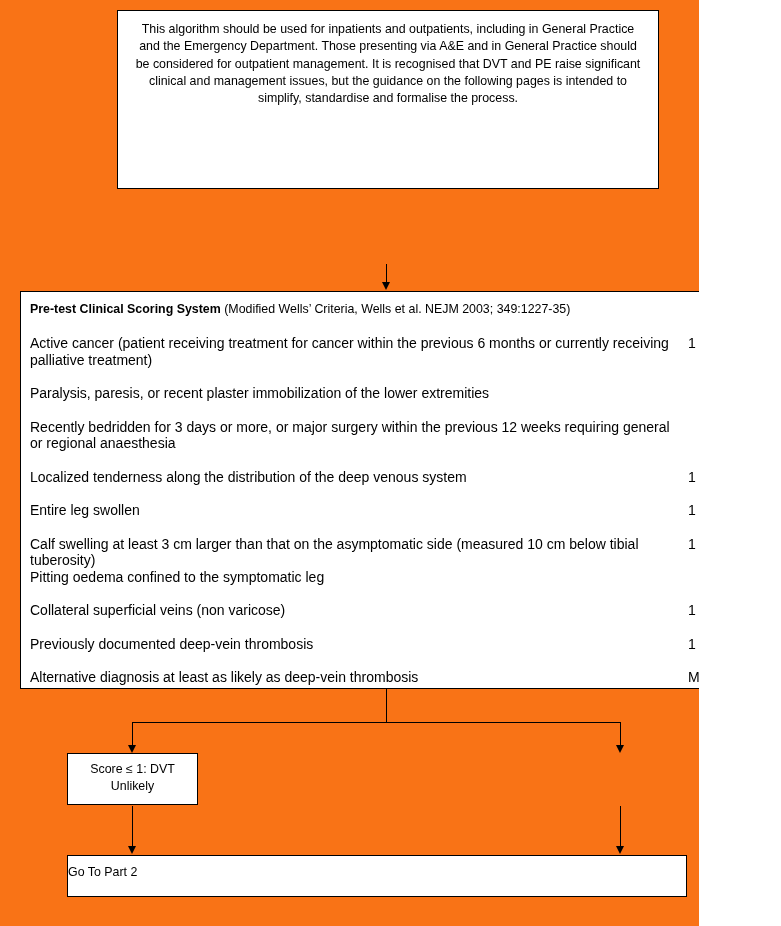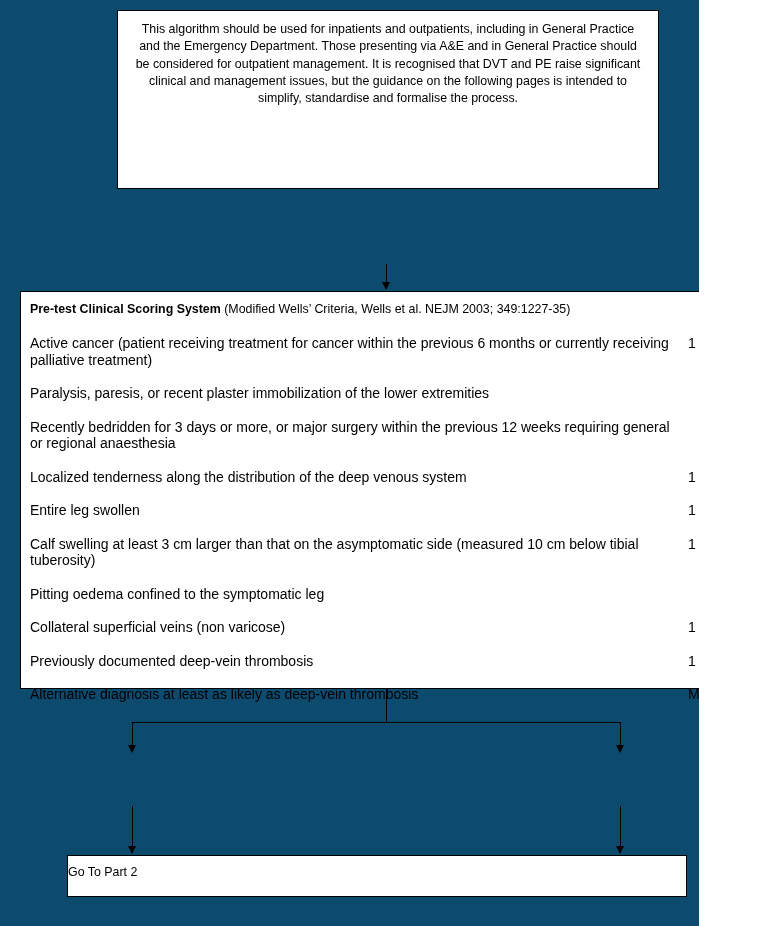--- a/index.html
+++ b/index.html
@@ -9,21 +9,21 @@
     background: #ffffff;
   }
   body {
     font-family: "Liberation Sans", sans-serif;
     color: #000000;
   }
   #canvas {
     position: relative;
     width: 699px;
     height: 926px;
-    background: #0c4a6e;
+    background: #f97316;
     overflow: hidden;
   }
   .box {
     position: absolute;
     box-sizing: border-box;
     border: 1.4px solid #000000;
     background: #ffffff;
   }
   
   #intro-box {
@@ -181,21 +181,21 @@
     <div class="criteria-row" style="margin-top:17px;">
       <span class="label">Entire leg swollen</span>
       <span class="pts">1</span>
     </div>
 
     <div class="criteria-row" style="margin-top:17px;">
       <span class="label">Calf swelling at least 3 cm larger than that on the asymptomatic side (measured 10 cm below tibial tuberosity)</span>
       <span class="pts">1</span>
     </div>
 
-    <div class="criteria-row" style="margin-top:17px;justify-content:space-between;">
+    <div class="criteria-row" style="justify-content:space-between;">
       <span class="label">Pitting oedema confined to the symptomatic leg</span>
       <span class="pts">1</span>
     </div>
 
     <div class="criteria-row" style="margin-top:17px;">
       <span class="label">Collateral superficial veins (non varicose)</span>
       <span class="pts">1</span>
     </div>
 
     <div class="criteria-row" style="margin-top:17px;">
@@ -209,20 +209,26 @@
     </div>
   </div>
 
   <div class="vline" style="left:386px; top:689px; height:34px;"></div>
   <div class="hline" style="left:132px; top:722px; width:489px;"></div>
   <div class="vline" style="left:132px; top:722px; height:24px;"></div>
   <div class="arrowhead" style="left:128px; top:745px;"></div>
   <div class="vline" style="left:620px; top:722px; height:24px;"></div>
   <div class="arrowhead" style="left:616px; top:745px;"></div>
 
+  <div class="box" id="left-box">
+    <div class="dec-txt">
+      <div>Score ≤ 1: DVT</div>
+      <div>Unlikely</div>
+    </div>
+  </div>
 
 
   <div class="vline" style="left:132px; top:806px; height:41px;"></div>
   <div class="arrowhead" style="left:128px; top:846px;"></div>
   <div class="vline" style="left:620px; top:806px; height:41px;"></div>
   <div class="arrowhead" style="left:616px; top:846px;"></div>
 
   <div class="box" id="goto-box">
     <div class="txt">Go To Part 2</div>
   </div>

